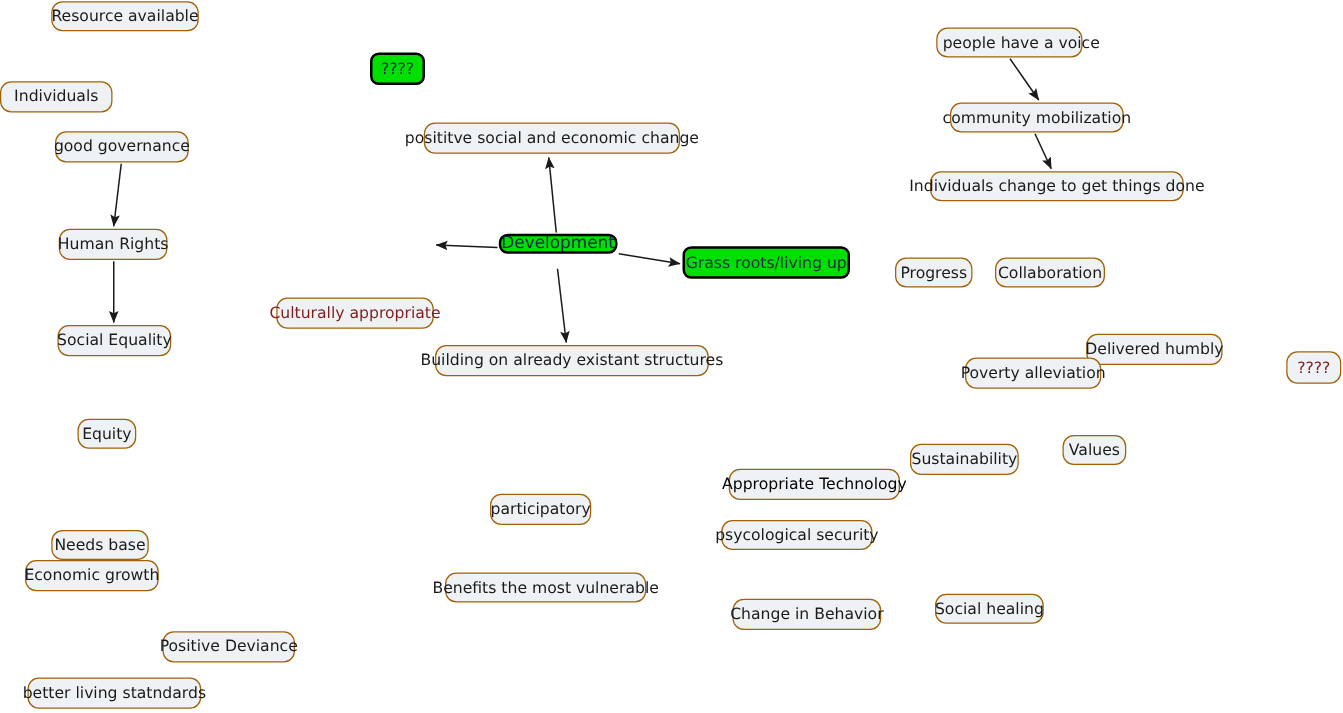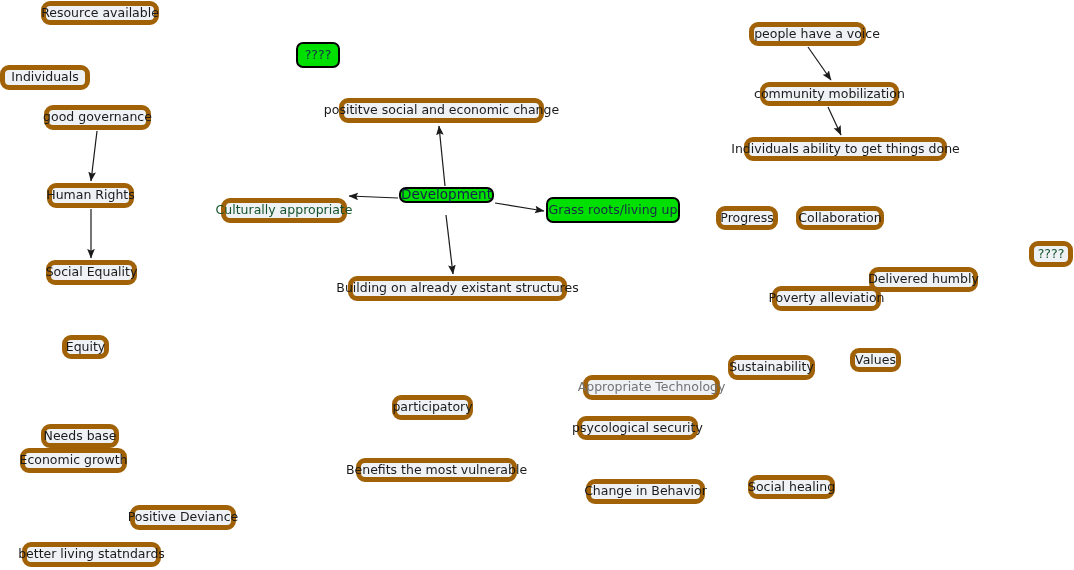--- a/index.html
+++ b/index.html
@@ -29,41 +29,42 @@
     z-index: 1;
     pointer-events: none;
   }
   .node {
     position: absolute;
     z-index: 2;
     box-sizing: border-box;
     display: flex;
     align-items: center;
     justify-content: center;
-    border: 5px solid #a16207;
+    border: 1px solid #a16207;
     border-radius: 9px;
     background: #eef2f5;
     color: #1a1a1a;
     font-size: 12.5px;
     line-height: 1;
     white-space: nowrap;
     padding: 0 9px;
     height: 25px;
   }
   .node.green {
     background: #00e000;
     border: 2px solid #000000;
     border-radius: 7px;
     color: #1a2a4a;
   }
   .node.blue-text {
-    color: #14532d;
+    color: #7f1d1d;
+    margin-top: 40px;
   }
   .node.green-text {
-    color: #737373;
+    color: #000000;
   }
   .node.dev {
     background: #00e000;
     border: 2px solid #000000;
     border-radius: 7px;
     color: #14204d;
     font-size: 13.5px;
   }
 </style>
 </head>
@@ -88,21 +89,21 @@
       </g>
   </svg>
   <div id="nodes-group">
       <div class="node " style="left: 41px; top: 1px; width: 118px; height: 24px;">Resource available</div>
       <div class="node green" style="left: 296px; top: 42px; width: 44px; height: 26px;">????</div>
       <div class="node " style="left: 0px; top: 65px; width: 90px; height: 25px;">Individuals</div>
       <div class="node " style="left: 44px; top: 105px; width: 107px; height: 25px;">good governance</div>
       <div class="node " style="left: 339px; top: 98px; width: 205px; height: 25px;">posititve social and economic change</div>
       <div class="node " style="left: 749px; top: 22px; width: 117px; height: 24px; padding-left: 28px;">people have a voice</div>
       <div class="node " style="left: 760px; top: 82px; width: 139px; height: 24px;">community mobilization</div>
-      <div class="node " style="left: 744px; top: 137px; width: 203px; height: 24px;">Individuals ability to get things done</div>
+      <div class="node " style="left: 744px; top: 137px; width: 203px; height: 24px;">Individuals change to get things done</div>
       <div class="node " style="left: 47px; top: 183px; width: 87px; height: 25px;">Human Rights</div>
       <div class="node blue-text" style="left: 221px; top: 198px; width: 126px; height: 25px;">Culturally appropriate</div>
       <div class="node dev" style="left: 399px; top: 187px; width: 95px; height: 16px;">Development</div>
       <div class="node green" style="left: 546px; top: 197px; width: 134px; height: 26px;">Grass roots/living up</div>
       <div class="node " style="left: 716px; top: 206px; width: 62px; height: 24px;">Progress</div>
       <div class="node " style="left: 796px; top: 206px; width: 88px; height: 24px;">Collaboration</div>
       <div class="node blue-text" style="left: 1029px; top: 241px; width: 44px; height: 26px;">????</div>
       <div class="node " style="left: 46px; top: 260px; width: 91px; height: 25px;">Social Equality</div>
       <div class="node " style="left: 869px; top: 267px; width: 109px; height: 25px;">Delivered humbly</div>
       <div class="node " style="left: 348px; top: 276px; width: 219px; height: 25px;">Building on already existant structures</div>

